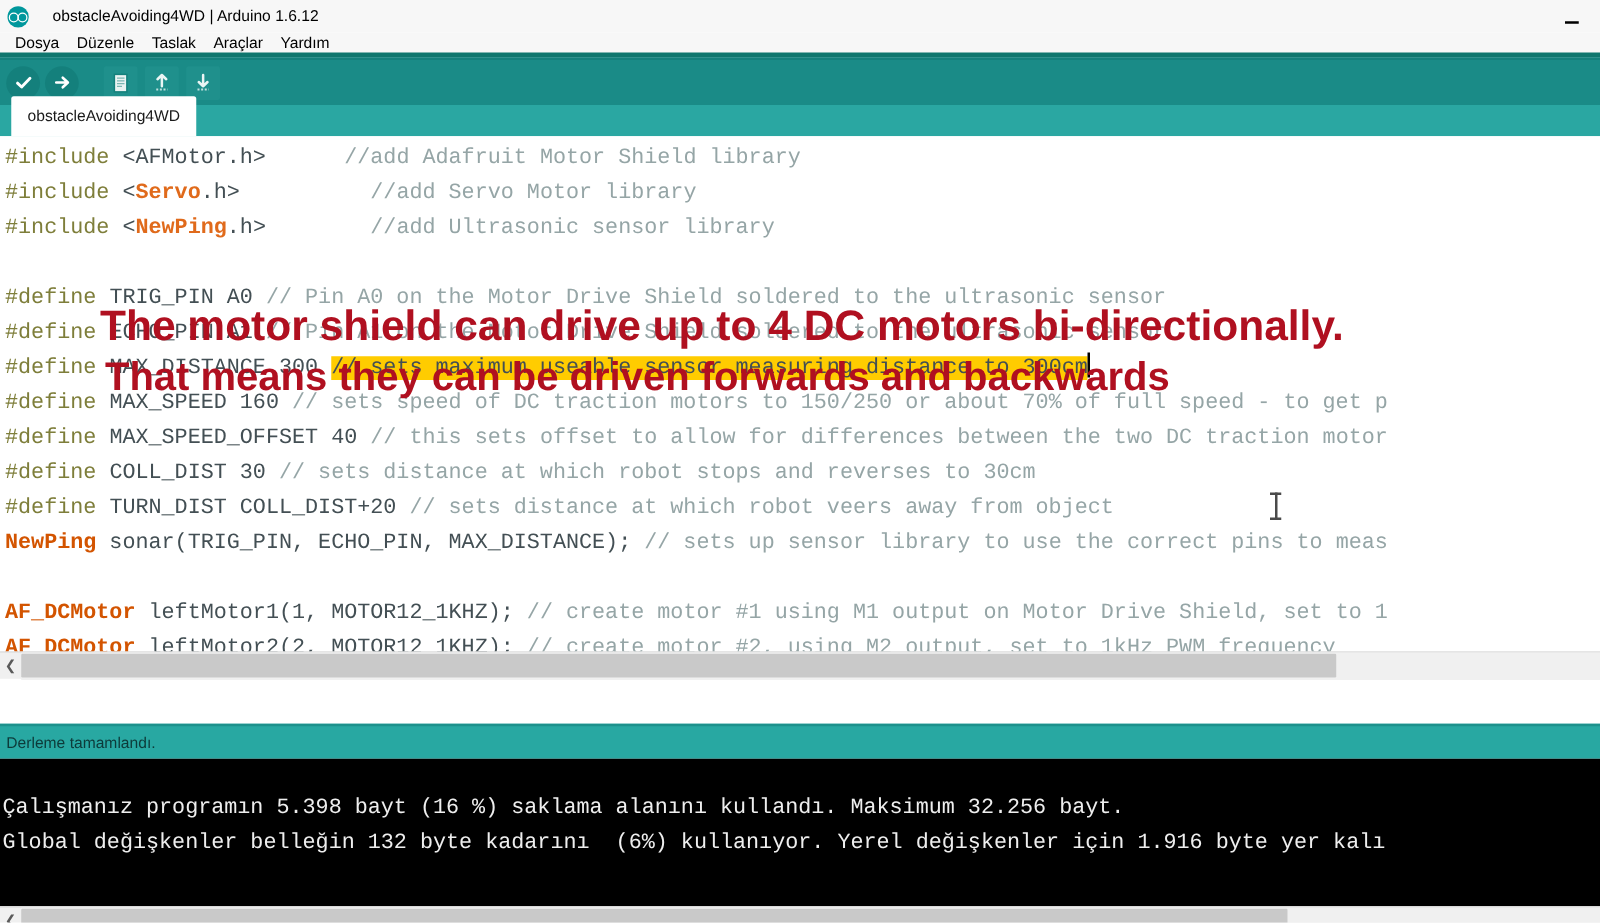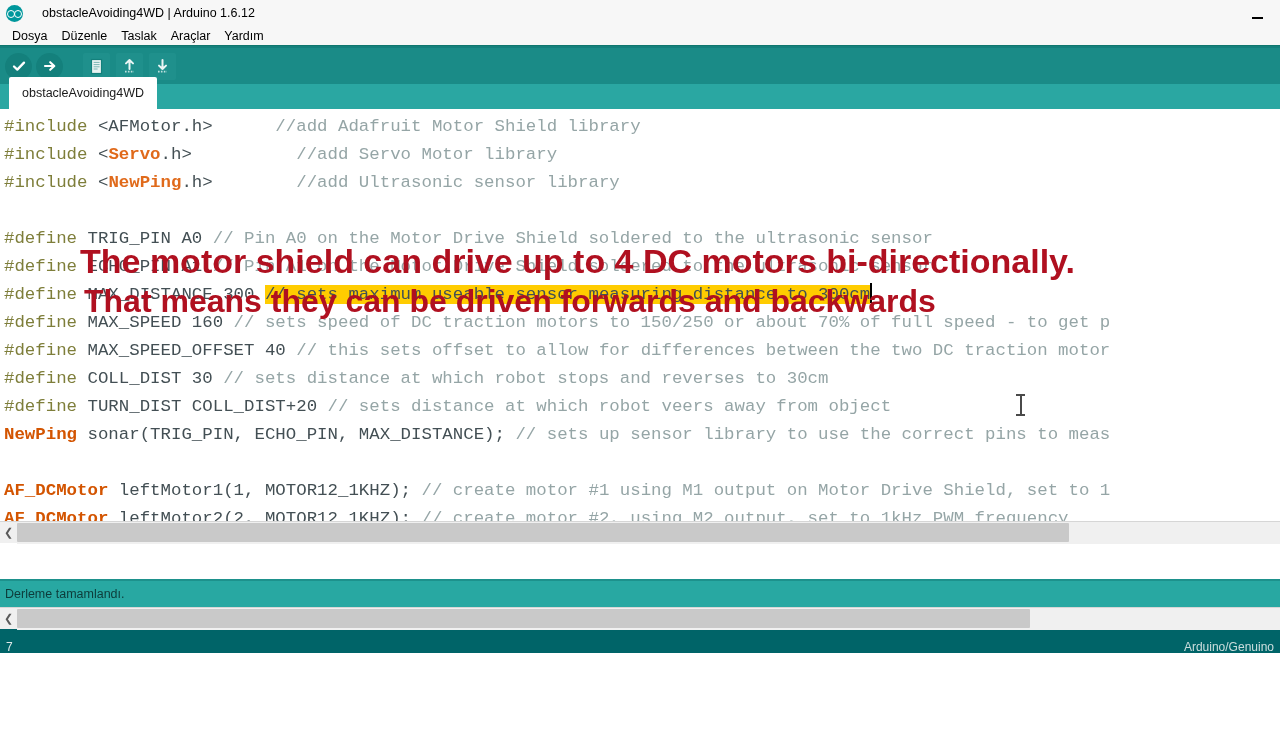--- a/index.html
+++ b/index.html
@@ -37,21 +37,21 @@
   .win-btn {
     width: 45px; height: 26px; display: flex;
     align-items: center; justify-content: center;
   }
   .win-min-glyph { display:block; width: 11px; height: 2px; background: #000; margin-top: 9px; }
 
   
   .menubar {
     height: 20px; background: #f7f7f7;
     display: flex; align-items: center; padding-left: 5px;
-    border-bottom: 1px solid #0f766e;
+    border-bottom: 4px solid #0f766e;
   }
   .menu-item {
     font-size: 12.5px; color: #000; padding: 0 7px; white-space: nowrap;
     line-height: 20px;
   }
 
   
   .toolbar {
     height: 38px; background: #1a8b87;
     display: flex; align-items: center; padding-left: 5px; gap: 4px;
@@ -237,20 +237,24 @@
     <div class="hs-arrow">❮</div>
     <div class="hs-track">
       <div class="hs-thumb" style="width: 1052px;"></div>
     </div>
   </div>
 
   <div class="status-strip">
     <span>Derleme tamamlandı.</span>
   </div>
 
+  <div class="console">
+    <div class="cl">Çalışmanız programın 5.398 bayt (16 %) saklama alanını kullandı. Maksimum 32.256 bayt.</div>
+    <div class="cl">Global değişkenler belleğin 132 byte kadarını  (6%) kullanıyor. Yerel değişkenler için 1.916 byte yer kalı</div>
+  </div>
 
   <div class="hscroll">
     <div class="hs-arrow">❮</div>
     <div class="hs-track">
       <div class="hs-thumb" style="width: 1013px;"></div>
     </div>
   </div>
 
   <div class="bottombar">
     <span class="bb-left">7</span>

